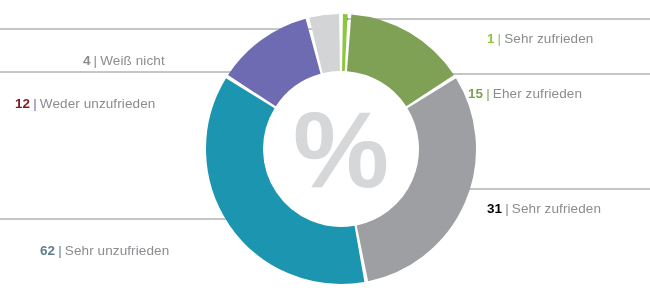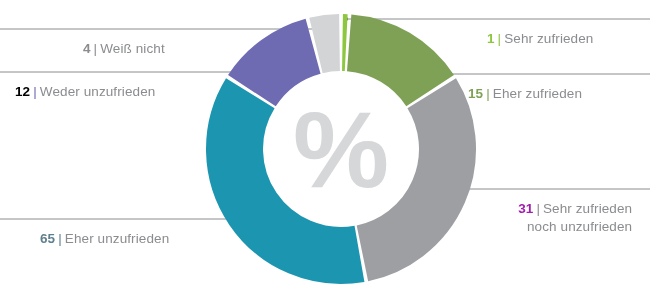--- a/index.html
+++ b/index.html
@@ -38,21 +38,21 @@
   }
   .callout .sep {
     font-weight: 400;
     margin: 0 3px;
   }
   .callout .lbl {
     font-weight: 400;
     color: #8a8c8f;
   }
   .callout.right { text-align: right; }
-  .callout.left  { text-align: center; }
+  .callout.left  { text-align: center; margin-top: 12px; }
   .callout.two-line { line-height: 18px; }
   .callout.two-line .ln2 { display: block; }
 </style>
 </head>
 <body>
 
 <div id="chart-root">
 
   <svg class="donut-svg" viewBox="0 0 650 294">
 
@@ -94,29 +94,28 @@
 
   <div class="callout right" style="left:487px; top:30px;">
     <span class="num" style="color: rgb(141, 198, 63);">1</span><span class="sep" style="color: rgb(141, 198, 63);">|</span><span class="lbl">Sehr zufrieden</span>
   </div>
 
   <div class="callout right" style="left:468px; top:85px;">
     <span class="num" style="color: rgb(127, 161, 85);">15</span><span class="sep" style="color: rgb(127, 161, 85);">|</span><span class="lbl">Eher zufrieden</span>
   </div>
 
   <div class="callout right two-line" style="left:487px; top:200px;">
-    <span class="num" style="color: #a21caf;">31</span><span class="sep" style="color: rgb(138, 140, 143);">|</span><span class="lbl">Sehr zufrieden</span>
-    <span class="lbl ln2" style="margin-left:40px;">noch unzufrieden</span>
+    <span class="num" style="color: #000000;">31</span><span class="sep" style="color: rgb(138, 140, 143);">|</span><span class="lbl">Sehr zufrieden</span>
   </div>
 
   <div class="callout left" style="left:40px; top:230px;">
-    <span class="num" style="color: rgb(94, 127, 142);">65</span><span class="sep" style="color: rgb(94, 127, 142);">|</span><span class="lbl">Eher unzufrieden</span>
+    <span class="num" style="color: rgb(94, 127, 142);">62</span><span class="sep" style="color: rgb(94, 127, 142);">|</span><span class="lbl">Sehr unzufrieden</span>
   </div>
 
   <div class="callout left" style="left:15px; top:83px;">
-    <span class="num" style="color: #000000;">12</span><span class="sep" style="color: rgb(110, 107, 179);">|</span><span class="lbl">Weder unzufrieden</span>
+    <span class="num" style="color: #7f1d1d;">12</span><span class="sep" style="color: rgb(110, 107, 179);">|</span><span class="lbl">Weder unzufrieden</span>
   </div>
 
   <div class="callout left" style="left:83px; top:40px;">
     <span class="num" style="color: rgb(138, 140, 143);">4</span><span class="sep" style="color: rgb(138, 140, 143);">|</span><span class="lbl">Weiß nicht</span>
   </div>
 
 </div>
 
 </body></html>

